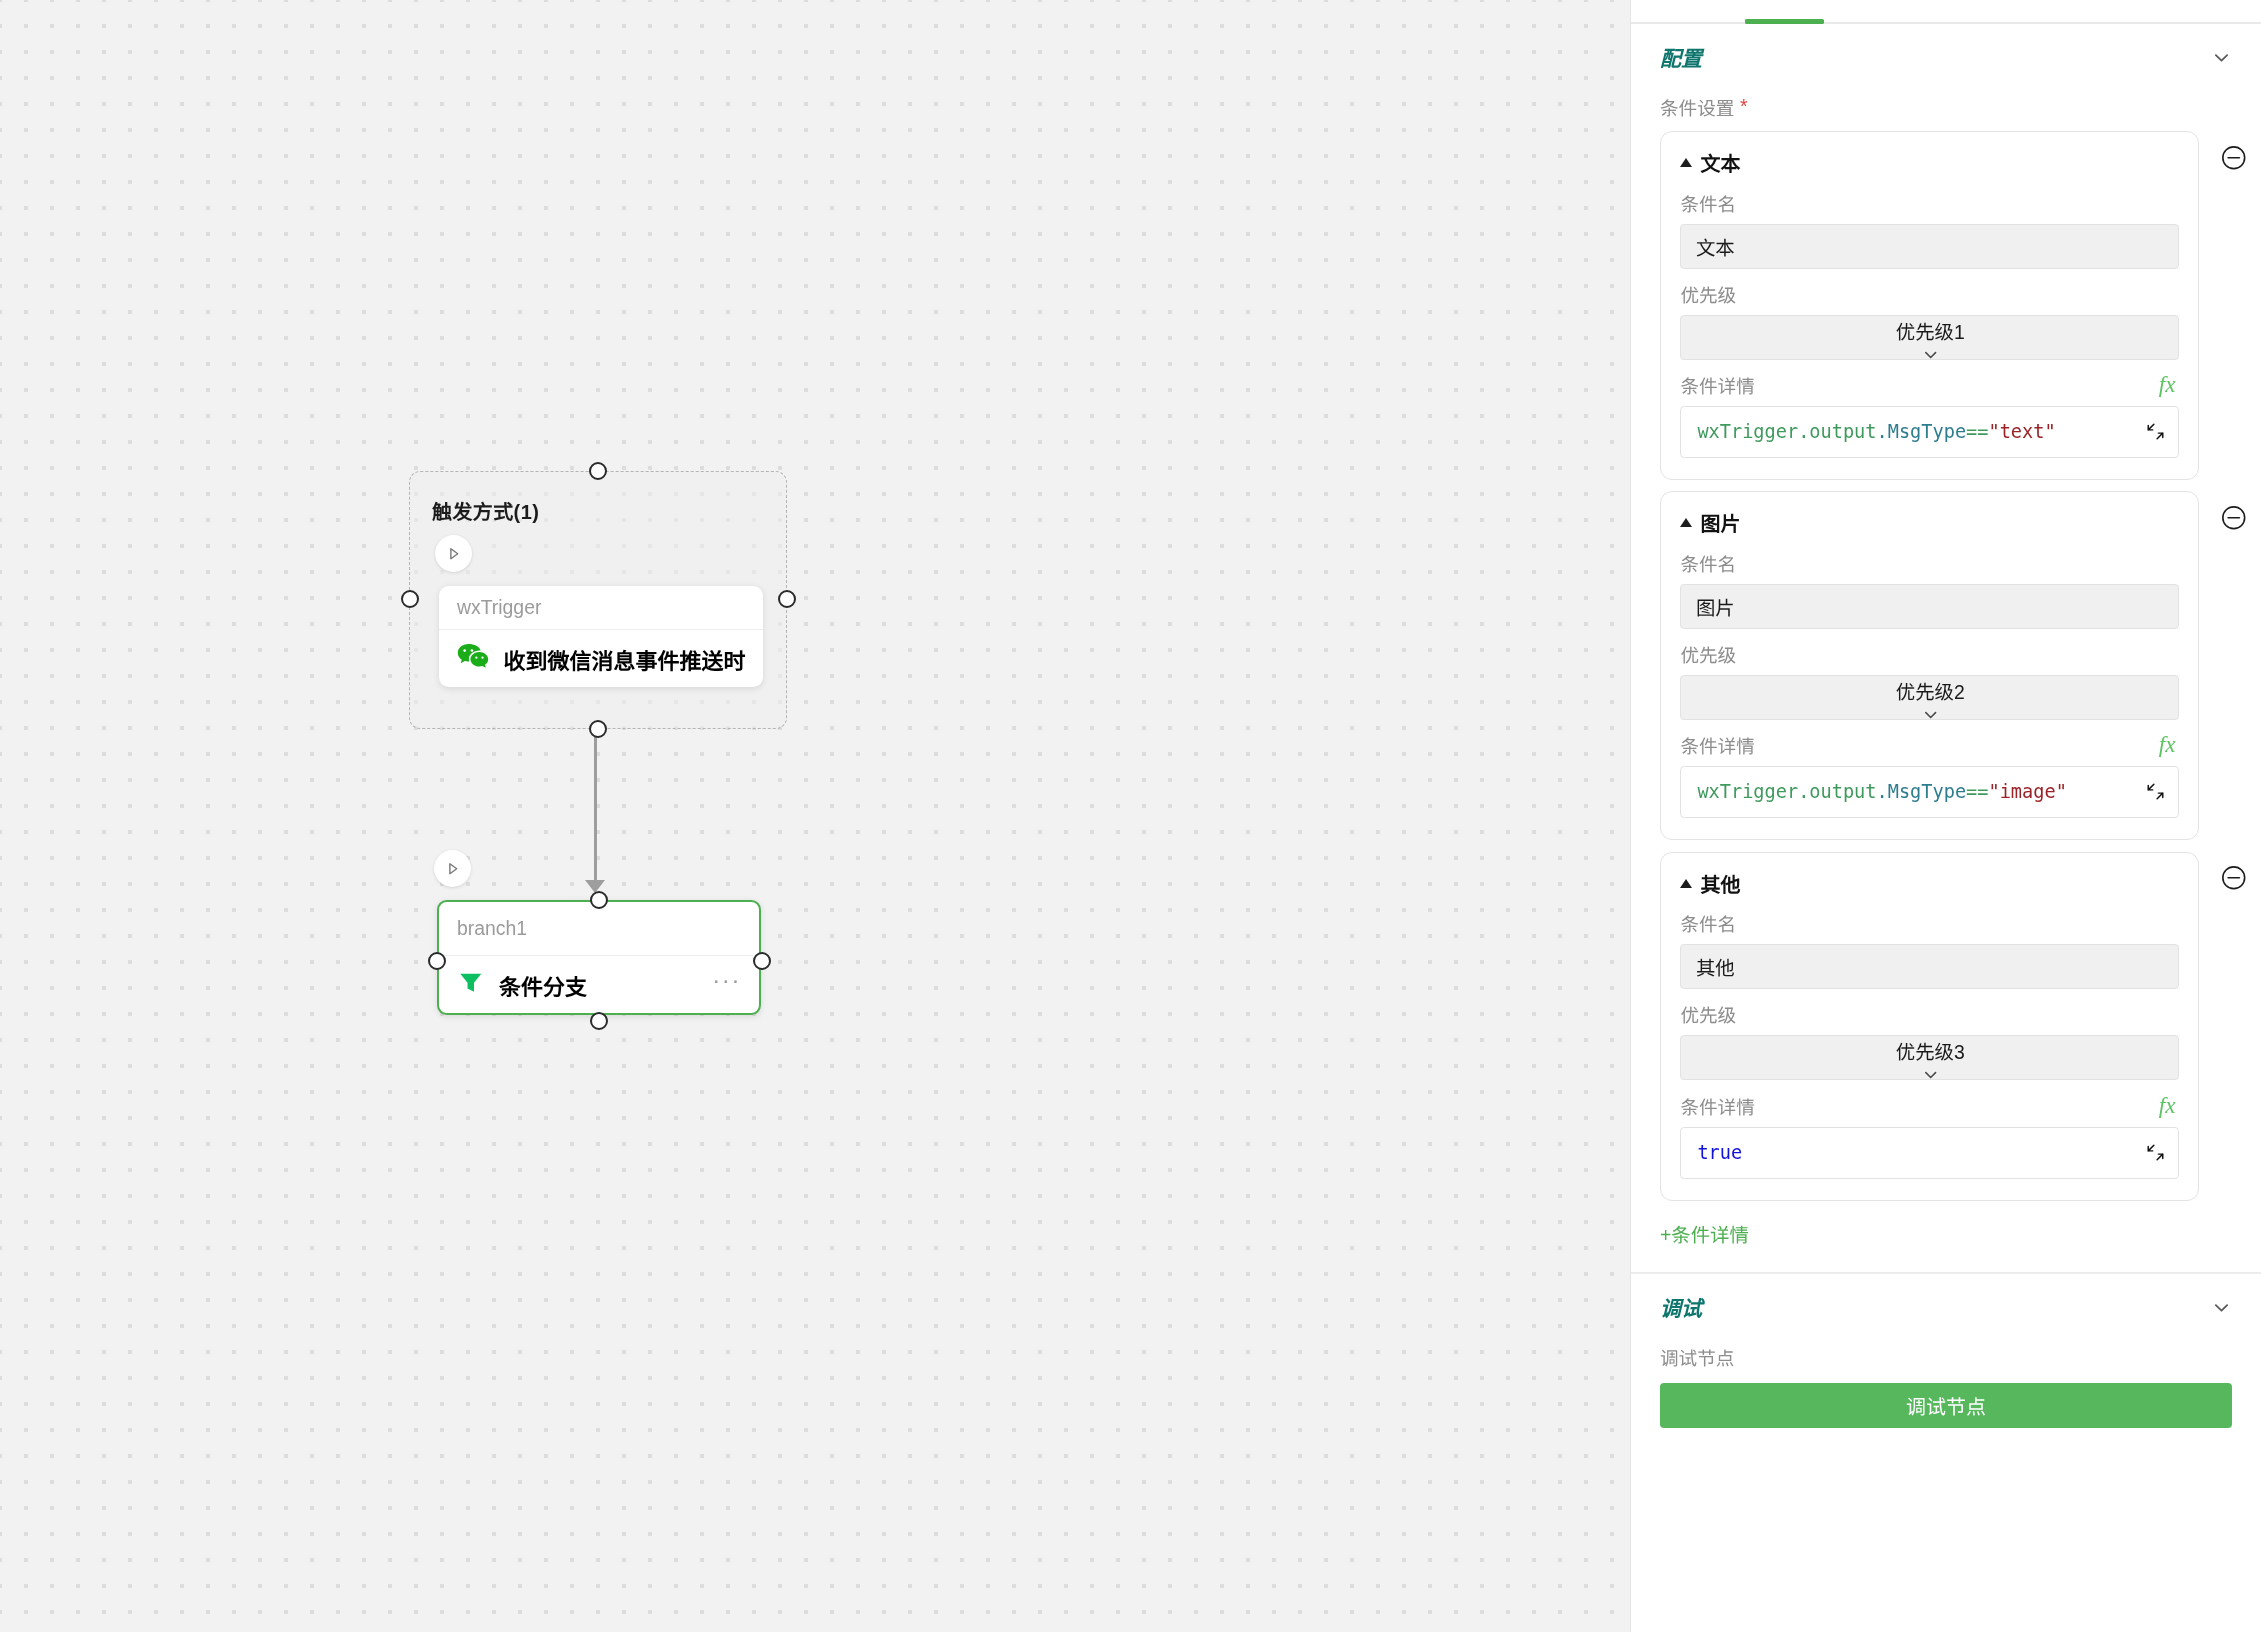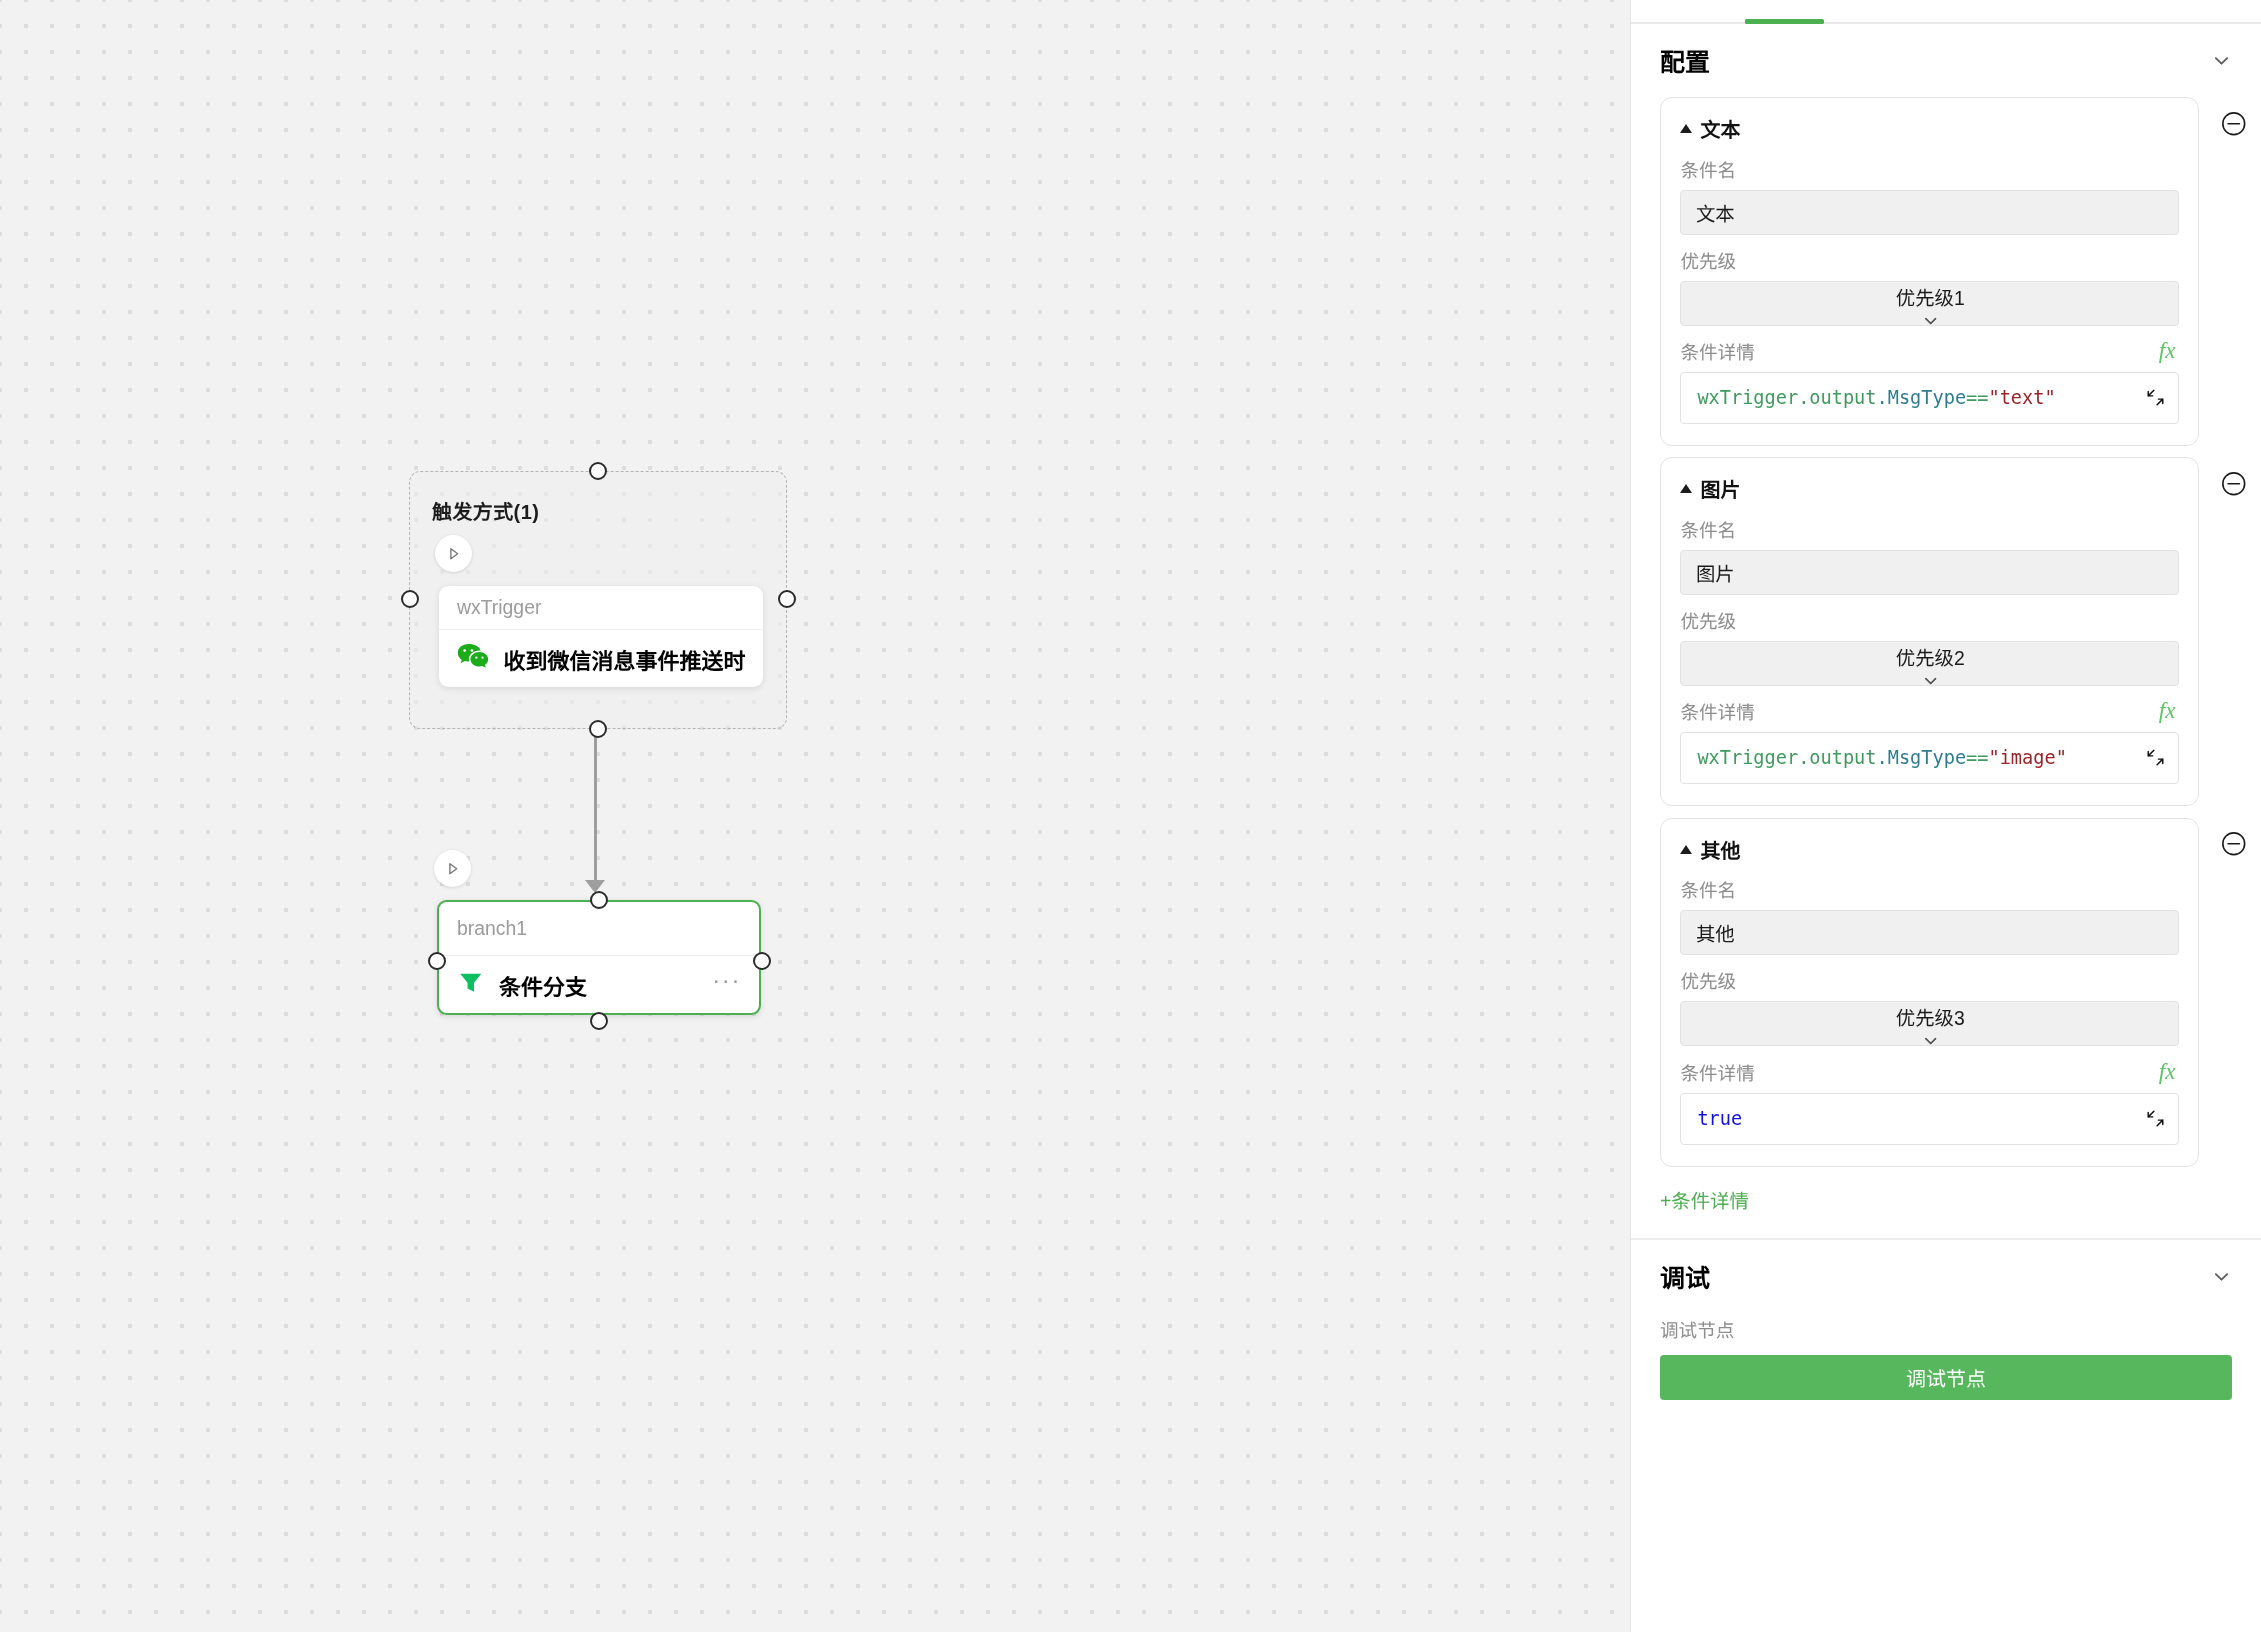--- a/index.html
+++ b/index.html
@@ -184,23 +184,24 @@
     padding: 0 0 0 0;
   }
 
   .section-header {
     display: flex;
     align-items: center;
     justify-content: space-between;
     padding: 18px 29px 8px 29px;
   }
   .section-title {
-    font-size: 25px;
+    font-size: 21px;
     font-weight: bold;
-    color: #000000;
+    color: #0f766e;
+    font-style: italic;
   }
   .chev {
     color: #606060;
     display: flex;
     align-items: center;
   }
 
   .field-label {
     font-size: 18.6px;
     color: #8d8d8d;
@@ -427,20 +428,24 @@
       
       <div class="section-header">
         <span class="section-title">配置</span>
         <span class="chev">
           <svg width="21" height="21" viewBox="0 0 26 26" aria-hidden="true">
             <path d="M6 10 L13 17 L20 10" fill="none" stroke="#5a5a5a" stroke-width="2.2" stroke-linecap="round" stroke-linejoin="round"></path>
           </svg>
         </span>
       </div>
 
+      <div class="field-label">
+        <span>条件设置</span>
+        <span class="req-star">*</span>
+      </div>
 
       
       <div class="cond-card">
         <div class="remove-btn">
           <svg width="27.5" height="27.5" viewBox="0 0 34 34" aria-hidden="true">
             <circle cx="17" cy="17" r="13.5" fill="none" stroke="#1c1c1c" stroke-width="2"></circle>
             <path d="M10 17 H24" stroke="#1c1c1c" stroke-width="2" stroke-linecap="round"></path>
           </svg>
         </div>
         <div class="cond-card-head">

